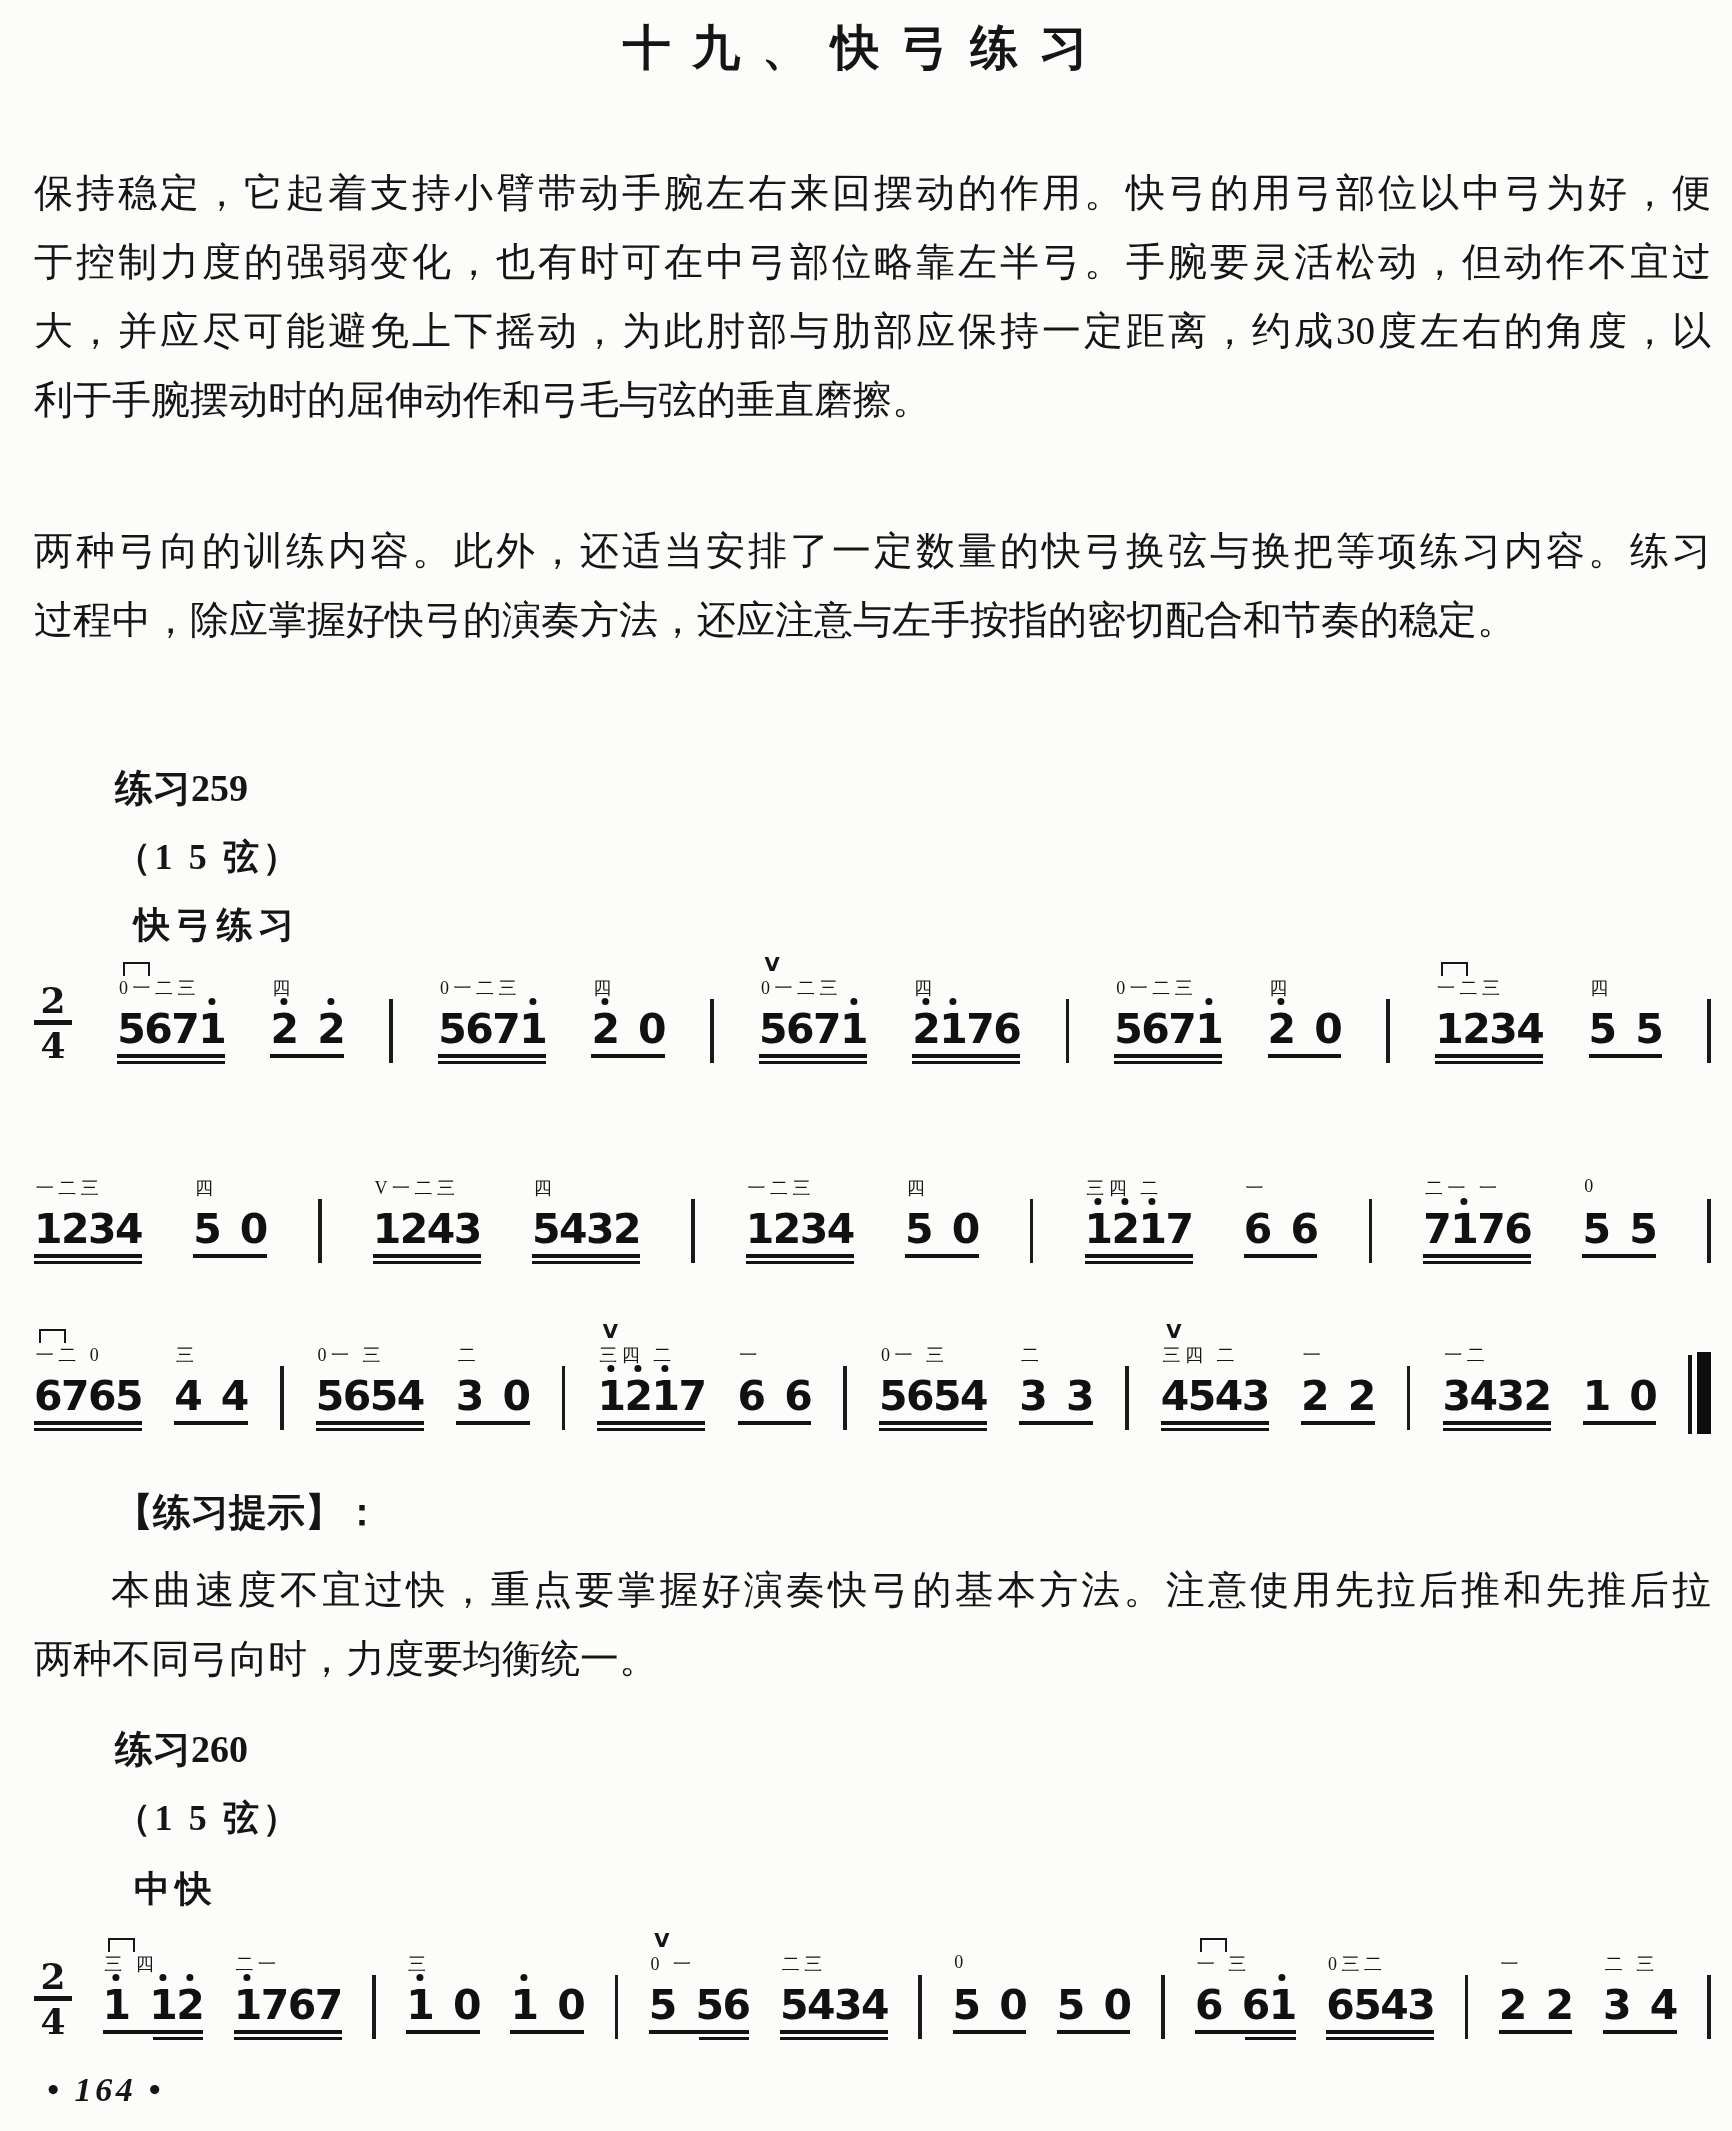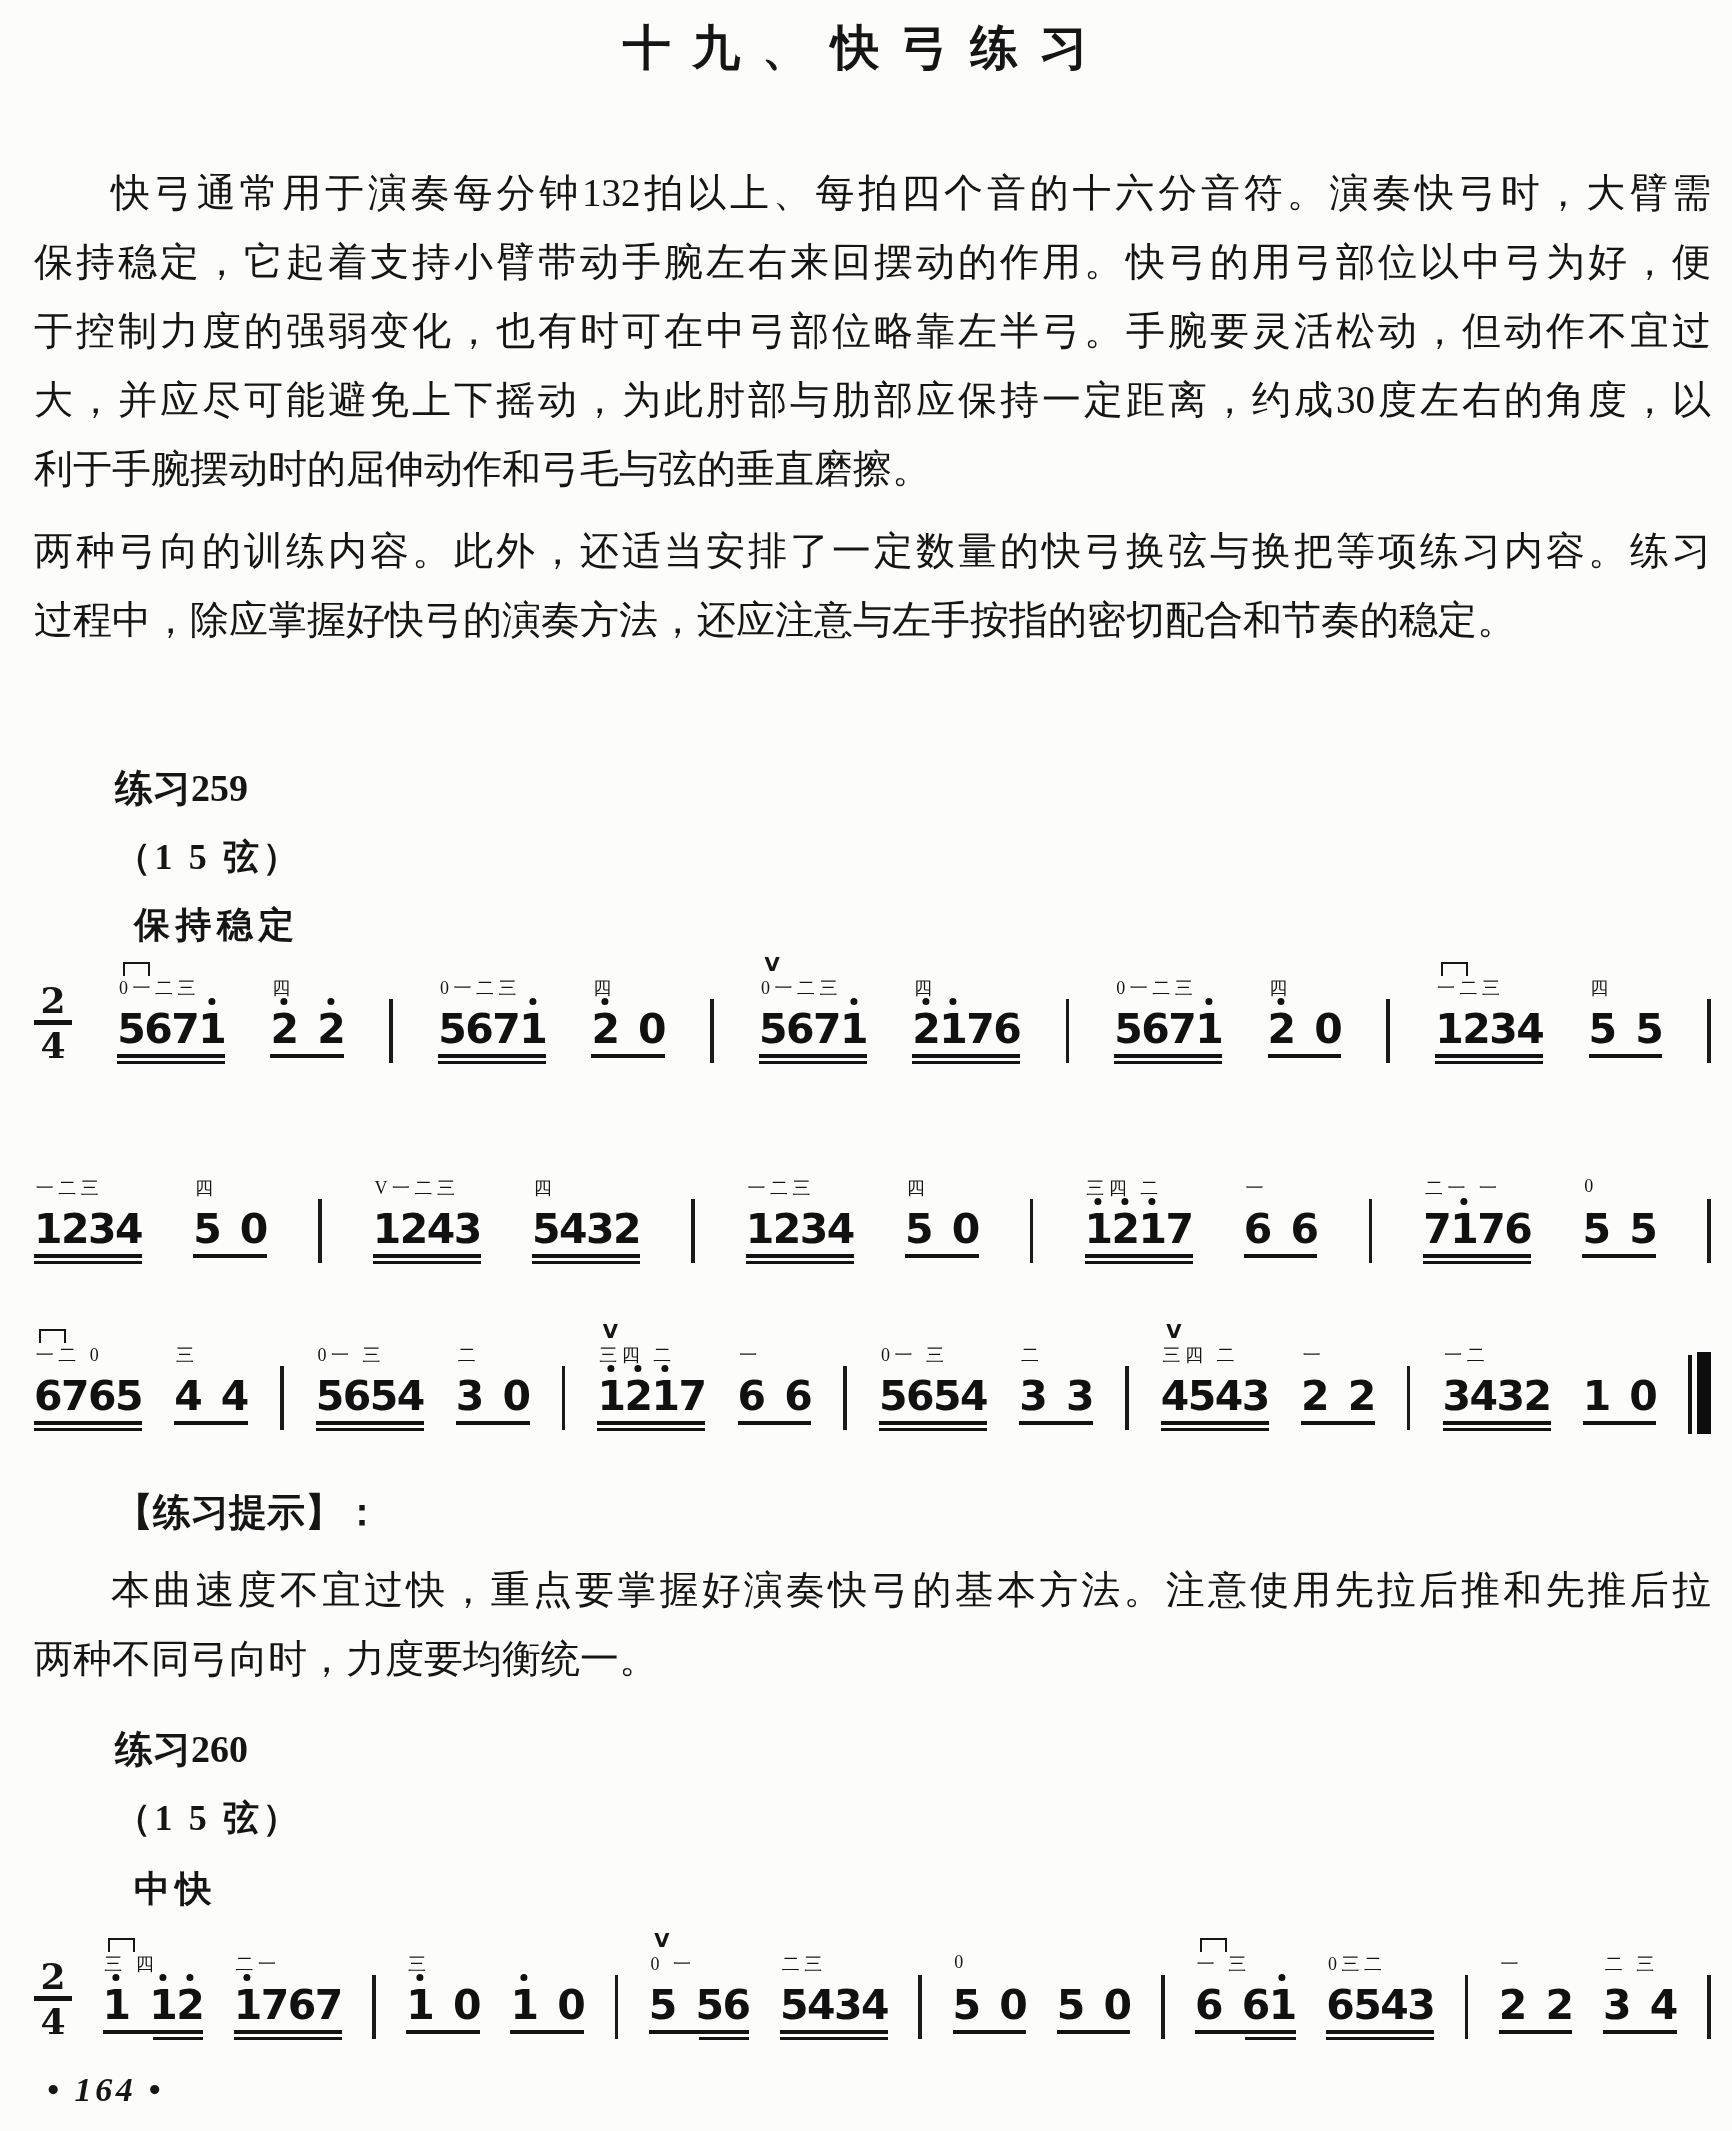--- a/index.html
+++ b/index.html
@@ -64,35 +64,34 @@
   .ts .ts-bar{width:38px;height:4.5px;background:#141414;margin:2.7px 0;}
 </style>
 </head>
 <body>
 
 <div class="page">
 
   <div class="title">十九、快弓练习</div>
 
   <div class="para" style="top:158px;">
-    <div class="ln jl ind">快弓通常用于演奏每分钟132拍以上、每拍四个音的十六分音符。演奏快弓时，大臂需</div>
     <div class="ln jl">保持稳定，它起着支持小臂带动手腕左右来回摆动的作用。快弓的用弓部位以中弓为好，便</div>
     <div class="ln jl">于控制力度的强弱变化，也有时可在中弓部位略靠左半弓。手腕要灵活松动，但动作不宜过</div>
     <div class="ln jl">大，并应尽可能避免上下摇动，为此肘部与肋部应保持一定距离，约成30度左右的角度，以</div>
     <div class="ln">利于手腕摆动时的屈伸动作和弓毛与弦的垂直磨擦。</div>
   </div>
 
   <div class="para" style="top:516px;">
     <div class="ln jl">两种弓向的训练内容。此外，还适当安排了一定数量的快弓换弦与换把等项练习内容。练习</div>
     <div class="ln">过程中，除应掌握好快弓的演奏方法，还应注意与左手按指的密切配合和节奏的稳定。</div>
   </div>
 
   <div class="exlabel" style="top:763px;">练习259</div>
   <div class="exsub" style="top:833px;">（1 5 弦）</div>
-  <div class="tempo" style="top:901px;">保持稳定</div>
+  <div class="tempo" style="top:901px;">快弓练习</div>
 
   <div class="mline" style="top:951px;">
       <div class="ts">
         <div class="ts-top">2</div>
         <div class="ts-bar"></div>
         <div class="ts-bot">4</div>
       </div>
       <div class="grp">
         <div class="bowrow">
           <div class="dbow"></div>

